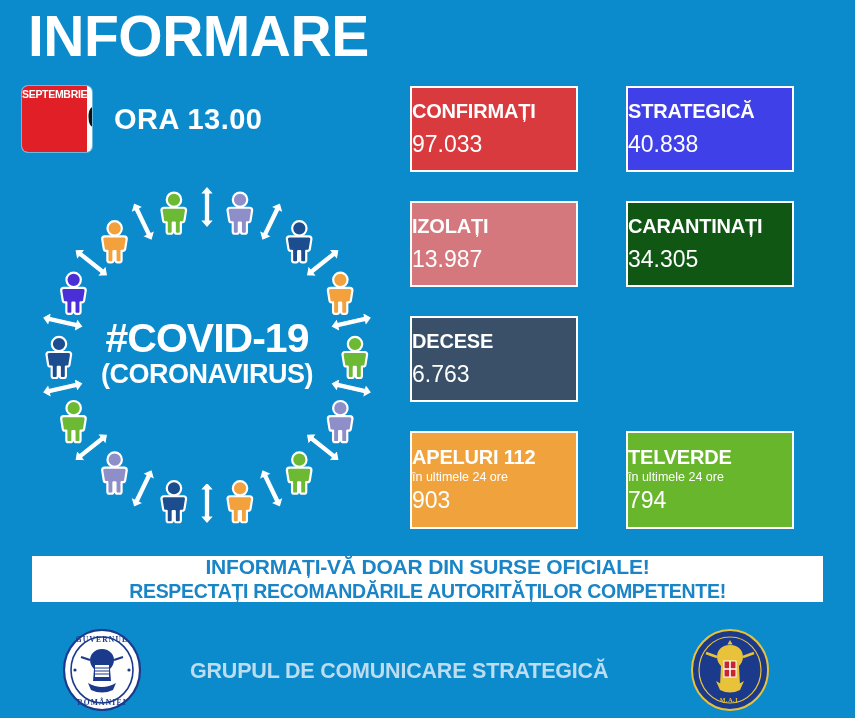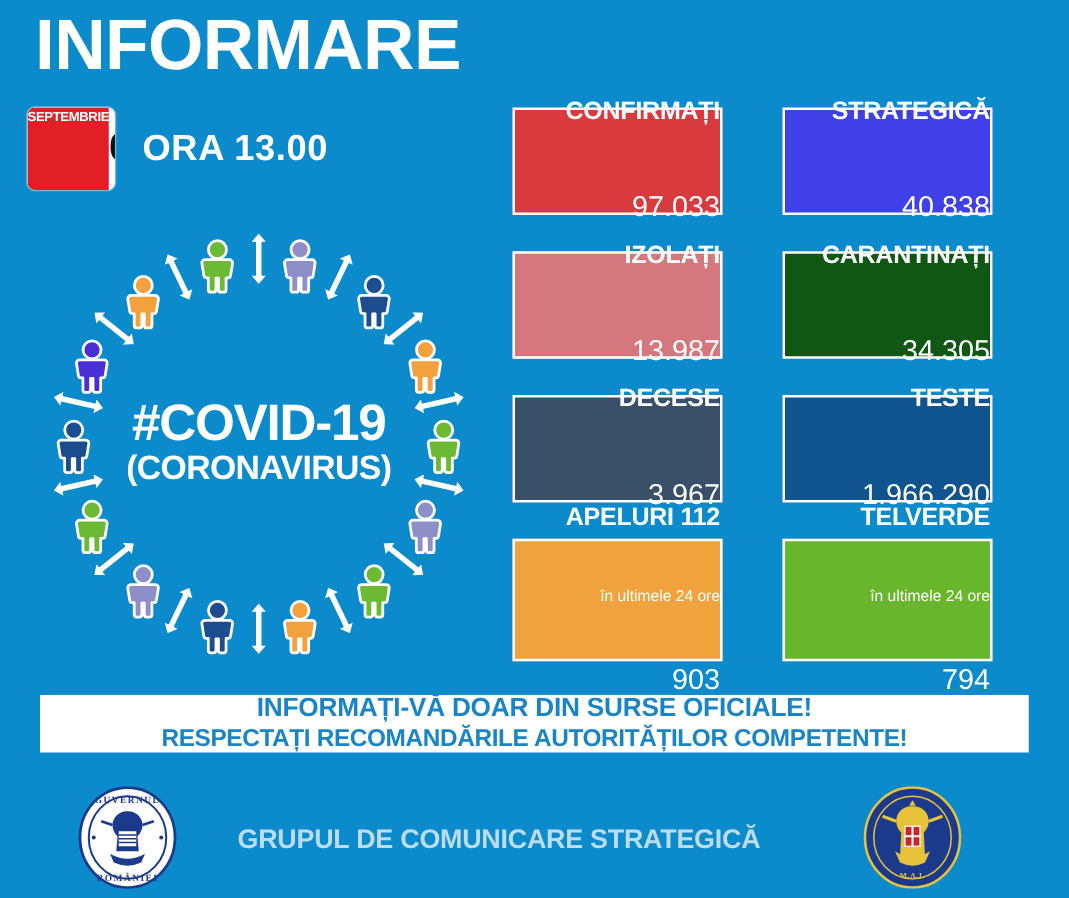--- a/index.html
+++ b/index.html
@@ -51,22 +51,22 @@
   }
   #covid-hashtag { font-size:41px; font-weight:bold; line-height:1.02; letter-spacing:-1px; }
   #covid-sub { font-size:27px; font-weight:bold; line-height:1.1; letter-spacing:-0.5px; }
 
   
   #cards { position:absolute; left:410px; top:86px; width:412px; }
   .card-row { display:flex; gap:48px; }
   .card {
     width:168px; border:2px solid #ffffff;
     display:flex; flex-direction:column;
-    align-items:flex-end; justify-content:center;
-    color:#ffffff; text-align:center;gap:43px;
+    align-items:flex-start; justify-content:center;
+    color:#ffffff; text-align:center;
   }
   .r1 .card { height:86px; }
   .r2 .card { height:86px; }
   .r3 .card { height:86px; }
   .r4 .card { height:98px; }
   .card-label { font-size:20px; font-weight:bold; letter-spacing:-0.2px; line-height:1.15; }
   .card-sub   { font-size:12.5px; font-weight:normal; line-height:1.2; margin-top:1px; }
   .card-value { font-size:23px; font-weight:normal; line-height:1.2; margin-top:8px; }
   .r4 .card-value { margin-top:2px; }
   .spacer-row { height:29px; }
@@ -248,25 +248,21 @@
       <div class="card-label">CARANTINAȚI</div>
       <div class="card-value">34.305</div>
     </div>
   </div>
 
   <div class="spacer-row"></div>
 
   <div class="card-row r3">
     <div class="card" style="background:#3a5068">
       <div class="card-label">DECESE</div>
-      <div class="card-value">3.967</div>
-    </div>
-    <div class="card" style="background:#10548f">
-      <div class="card-label">TESTE</div>
-      <div class="card-value">1.966.290</div>
+      <div class="card-value">6.763</div>
     </div>
   </div>
 
   <div class="spacer-row"></div>
 
   <div class="card-row r4">
     <div class="card" style="background:#f0a33c">
       <div class="card-label">APELURI 112</div>
       <div class="card-sub">în ultimele 24 ore</div>
       <div class="card-value">903</div>

